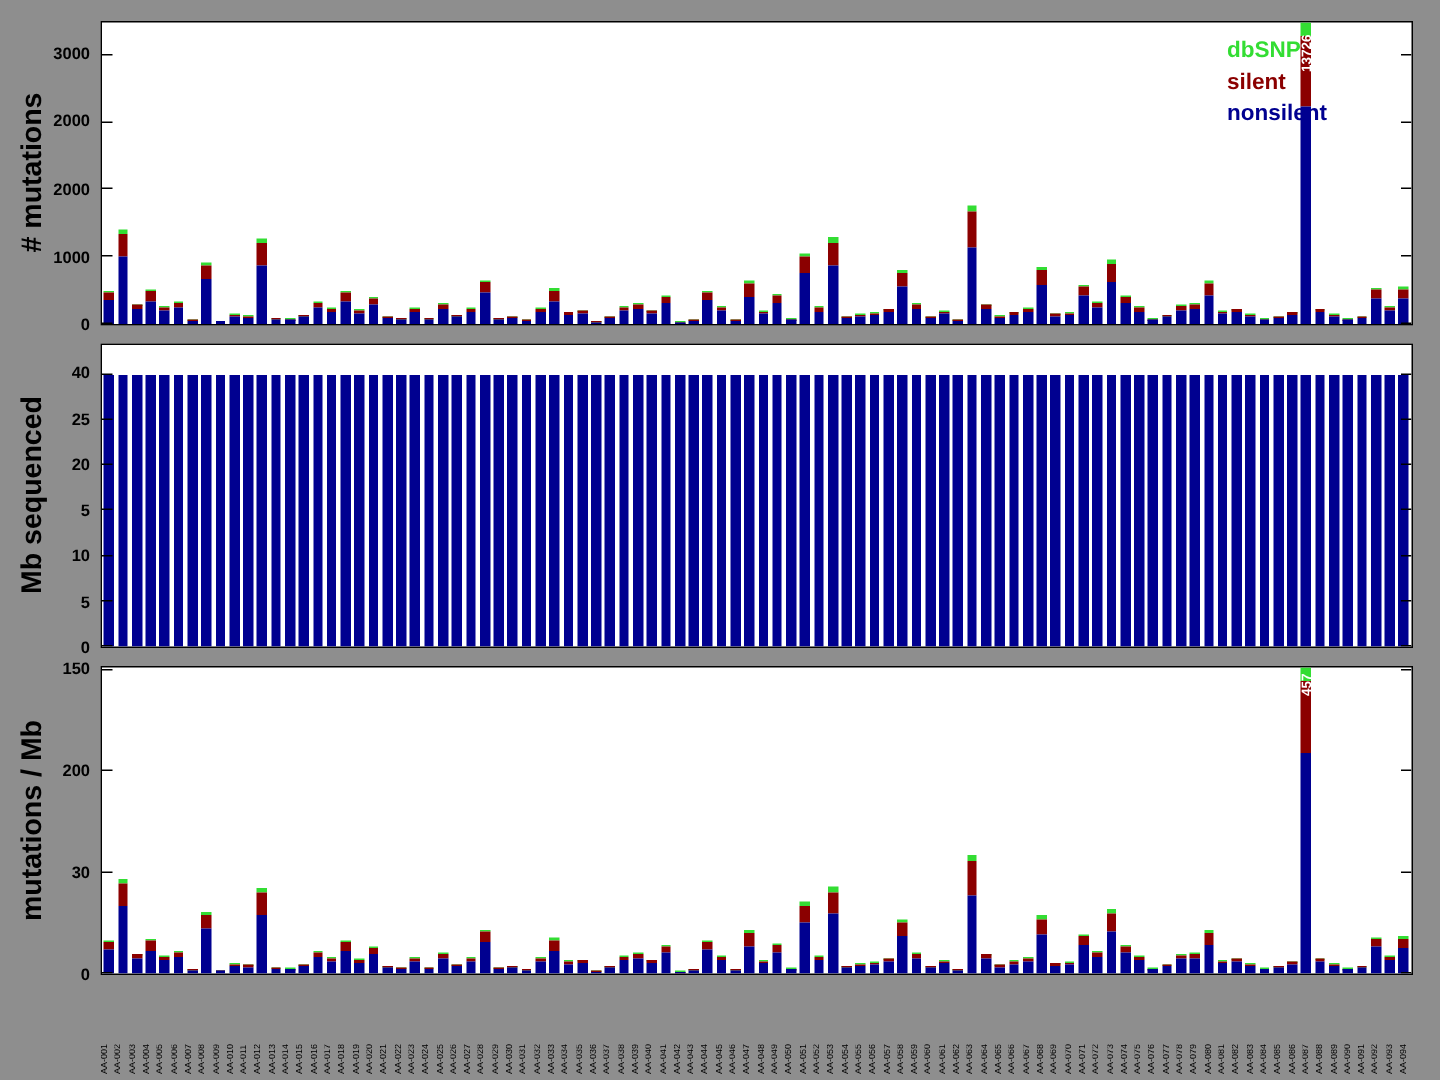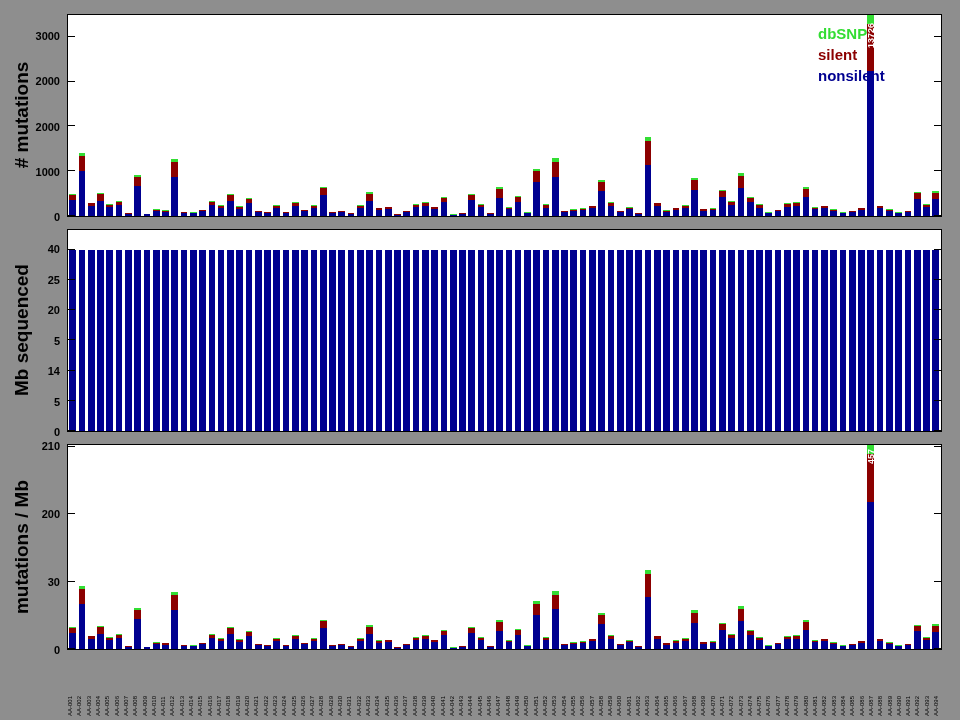--- a/index.html
+++ b/index.html
@@ -730,21 +730,21 @@
         <div class="tickmark" style="top: calc(10.9131% - 1px); left: 0px;"></div>
         <div class="tickmark" style="top: calc(10.9131% - 1px); right: 0px;"></div>
         <div class="bar-note" style="color: rgb(255, 255, 255); left: calc(92.0213% - 4px); top: 8px;">13726</div>
       </div>
   </div>
 
   <div class="panel" id="panel1">
     <div class="yaxis">
         <div class="ytick-label" style="top: calc(100% - 6px);">0</div>
         <div class="ytick-label" style="top: calc(84.985% - 6px);">5</div>
-        <div class="ytick-label" style="top: calc(69.97% - 6px);">14</div>
+        <div class="ytick-label" style="top: calc(69.97% - 6px);">10</div>
         <div class="ytick-label" style="top: calc(54.955% - 6px);">5</div>
         <div class="ytick-label" style="top: calc(39.9399% - 6px);">20</div>
         <div class="ytick-label" style="top: calc(24.9249% - 6px);">25</div>
         <div class="ytick-label" style="top: calc(9.90991% - 6px);">40</div>
       </div>
     <div class="plot">
         <div class="bars">
           <div class="slot">
             <div class="bar" style="height: 90.0901%;">
               <div class="seg" style="height: 100%; background: rgb(0, 0, 144);"></div>
@@ -1231,21 +1231,21 @@
         <div class="tickmark" style="top: calc(9.90991% - 1px); left: 0px;"></div>
         <div class="tickmark" style="top: calc(9.90991% - 1px); right: 0px;"></div>
       </div>
   </div>
 
   <div class="panel" id="panel2">
     <div class="yaxis">
         <div class="ytick-label" style="top: calc(100% - 6px);">0</div>
         <div class="ytick-label" style="top: calc(66.9967% - 6px);">30</div>
         <div class="ytick-label" style="top: calc(33.9934% - 6px);">200</div>
-        <div class="ytick-label" style="top: calc(0.990099% - 6px);">210</div>
+        <div class="ytick-label" style="top: calc(0.990099% - 6px);">150</div>
       </div>
     <div class="plot">
         <div class="bars">
           <div class="slot">
             <div class="bar" style="height: 11.0011%;">
               <div class="seg" style="height: 6%; background: rgb(51, 221, 51);"></div>
               <div class="seg" style="height: 22%; background: rgb(139, 0, 0);"></div>
               <div class="seg" style="height: 72%; background: rgb(0, 0, 144);"></div>
             </div>
           </div>

